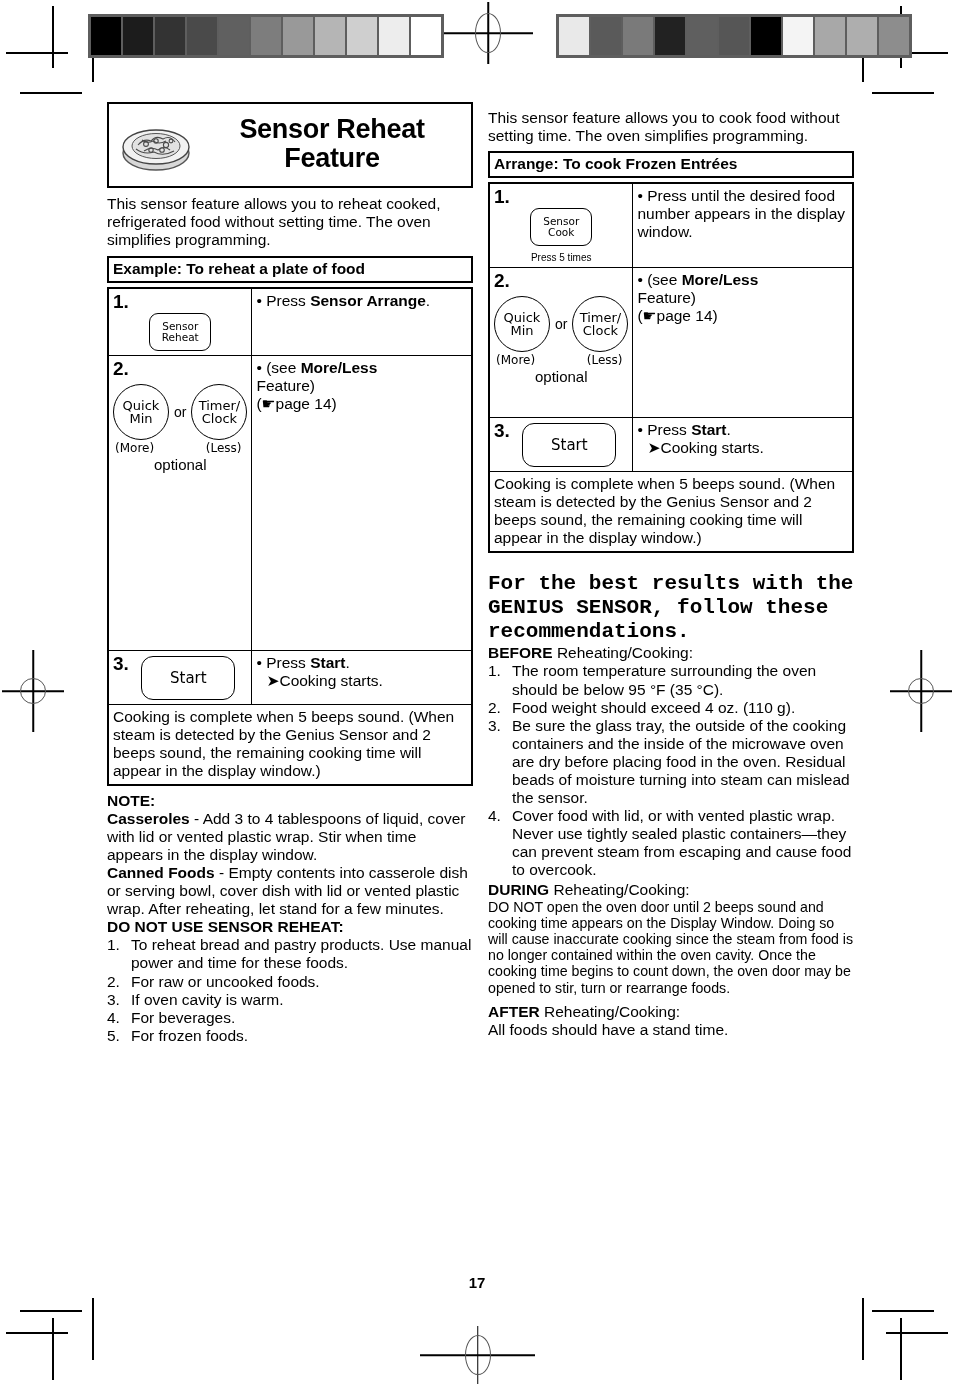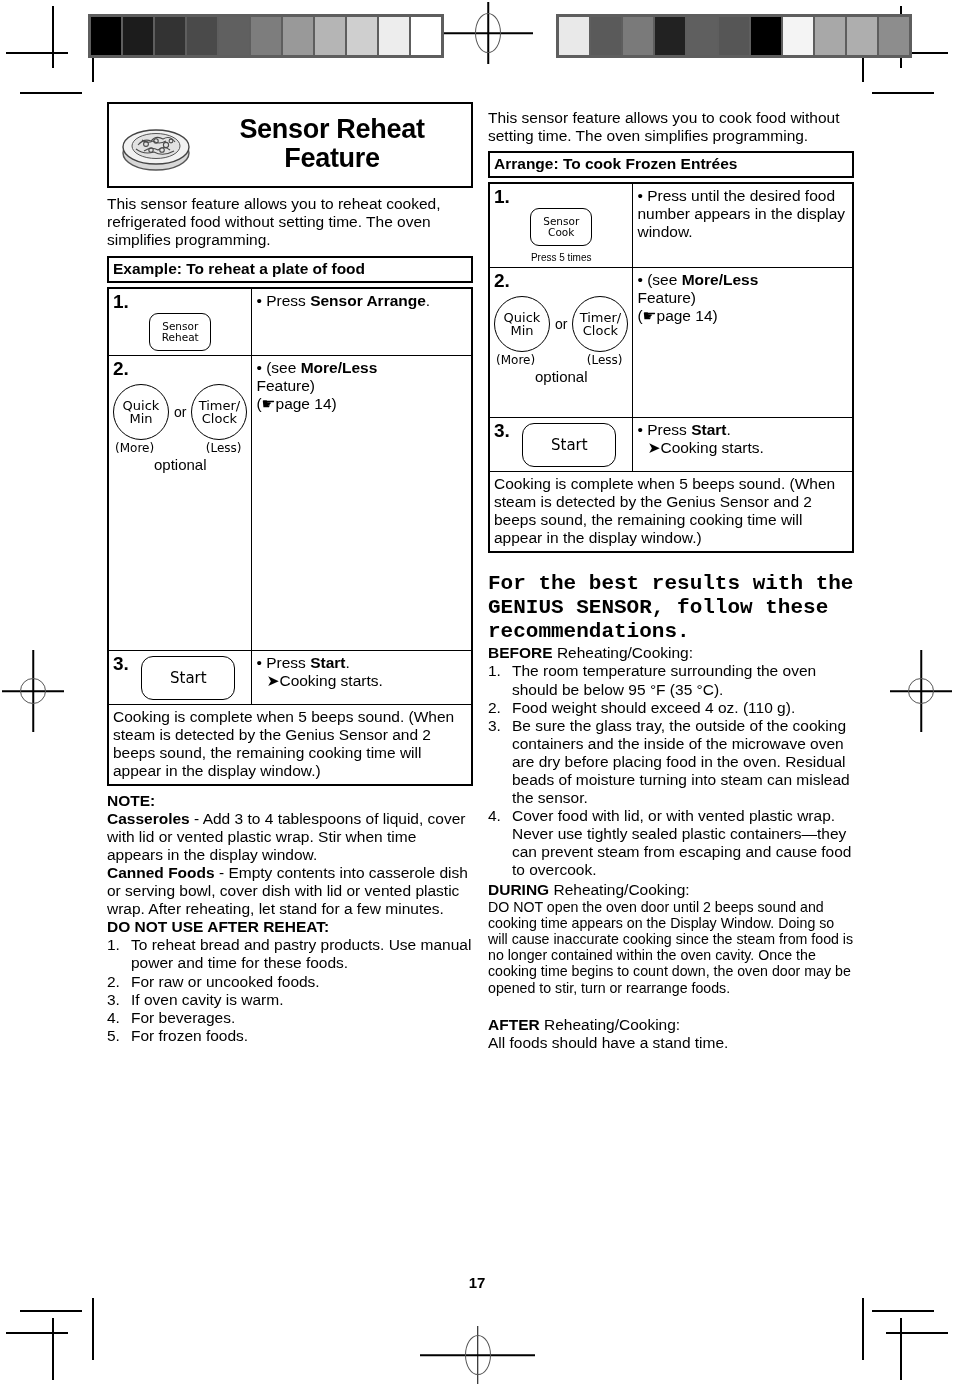--- a/index.html
+++ b/index.html
@@ -258,21 +258,21 @@
       <tr>
         <td class="full" colspan="2">Cooking is complete when 5 beeps sound. (When steam is detected by the Genius Sensor and 2 beeps sound, the remaining cooking time will appear in the display window.)</td>
       </tr>
     </tbody>
       </table>
 
     <div class="body-text">
       <div class="bold">NOTE:</div>
       <div><span class="bold">Casseroles</span><span> - Add 3 to 4 tablespoons of liquid, cover with lid or vented plastic wrap. Stir when time appears in the display window.</span></div>
       <div><span class="bold">Canned Foods</span><span> - Empty contents into casserole dish or serving bowl, cover dish with lid or vented plastic wrap. After reheating, let stand for a few minutes.</span></div>
-      <div class="bold">DO NOT USE AFTER REHEAT:</div>
+      <div class="bold">DO NOT USE SENSOR REHEAT:</div>
       <ol class="num">
         <li><span class="n">1.</span><span>To reheat bread and pastry products. Use manual power and time for these foods.</span></li>
         <li><span class="n">2.</span><span>For raw or uncooked foods.</span></li>
         <li><span class="n">3.</span><span>If oven cavity is warm.</span></li>
         <li><span class="n">4.</span><span>For beverages.</span></li>
         <li><span class="n">5.</span><span>For frozen foods.</span></li>
       </ol>
     </div>
   </div>
 
@@ -354,20 +354,20 @@
         <li><span class="n">3.</span><span>Be sure the glass tray, the outside of the cooking containers and the inside of the microwave oven are dry before placing food in the oven. Residual beads of moisture turning into steam can mislead the sensor.</span></li>
         <li><span class="n">4.</span><span>Cover food with lid, or with vented plastic wrap. Never use tightly sealed plastic containers—they can prevent steam from escaping and cause food to overcook.</span></li>
       </ol>
     </div>
 
     <div class="body-text small" style="margin-top:2px;">
       <div><span class="bold" style="font-size:15.5px;">DURING</span><span style="font-size:15.5px;"> Reheating/Cooking:</span></div>
       <div>DO NOT open the oven door until 2 beeps sound and cooking time appears on the Display Window. Doing so will cause inaccurate cooking since the steam from food is no longer contained within the oven cavity. Once the cooking time begins to count down, the oven door may be opened to stir, turn or rearrange foods.</div>
     </div>
 
-    <div class="body-text" style="margin-top:20px;">
+    <div class="body-text" style="margin-top:7px;">
       <div><span class="bold">AFTER</span><span> Reheating/Cooking:</span></div>
       <div>All foods should have a stand time.</div>
     </div>
   </div>
 
   <div class="pagenum">17</div>
 </div>
 
 </body></html>

